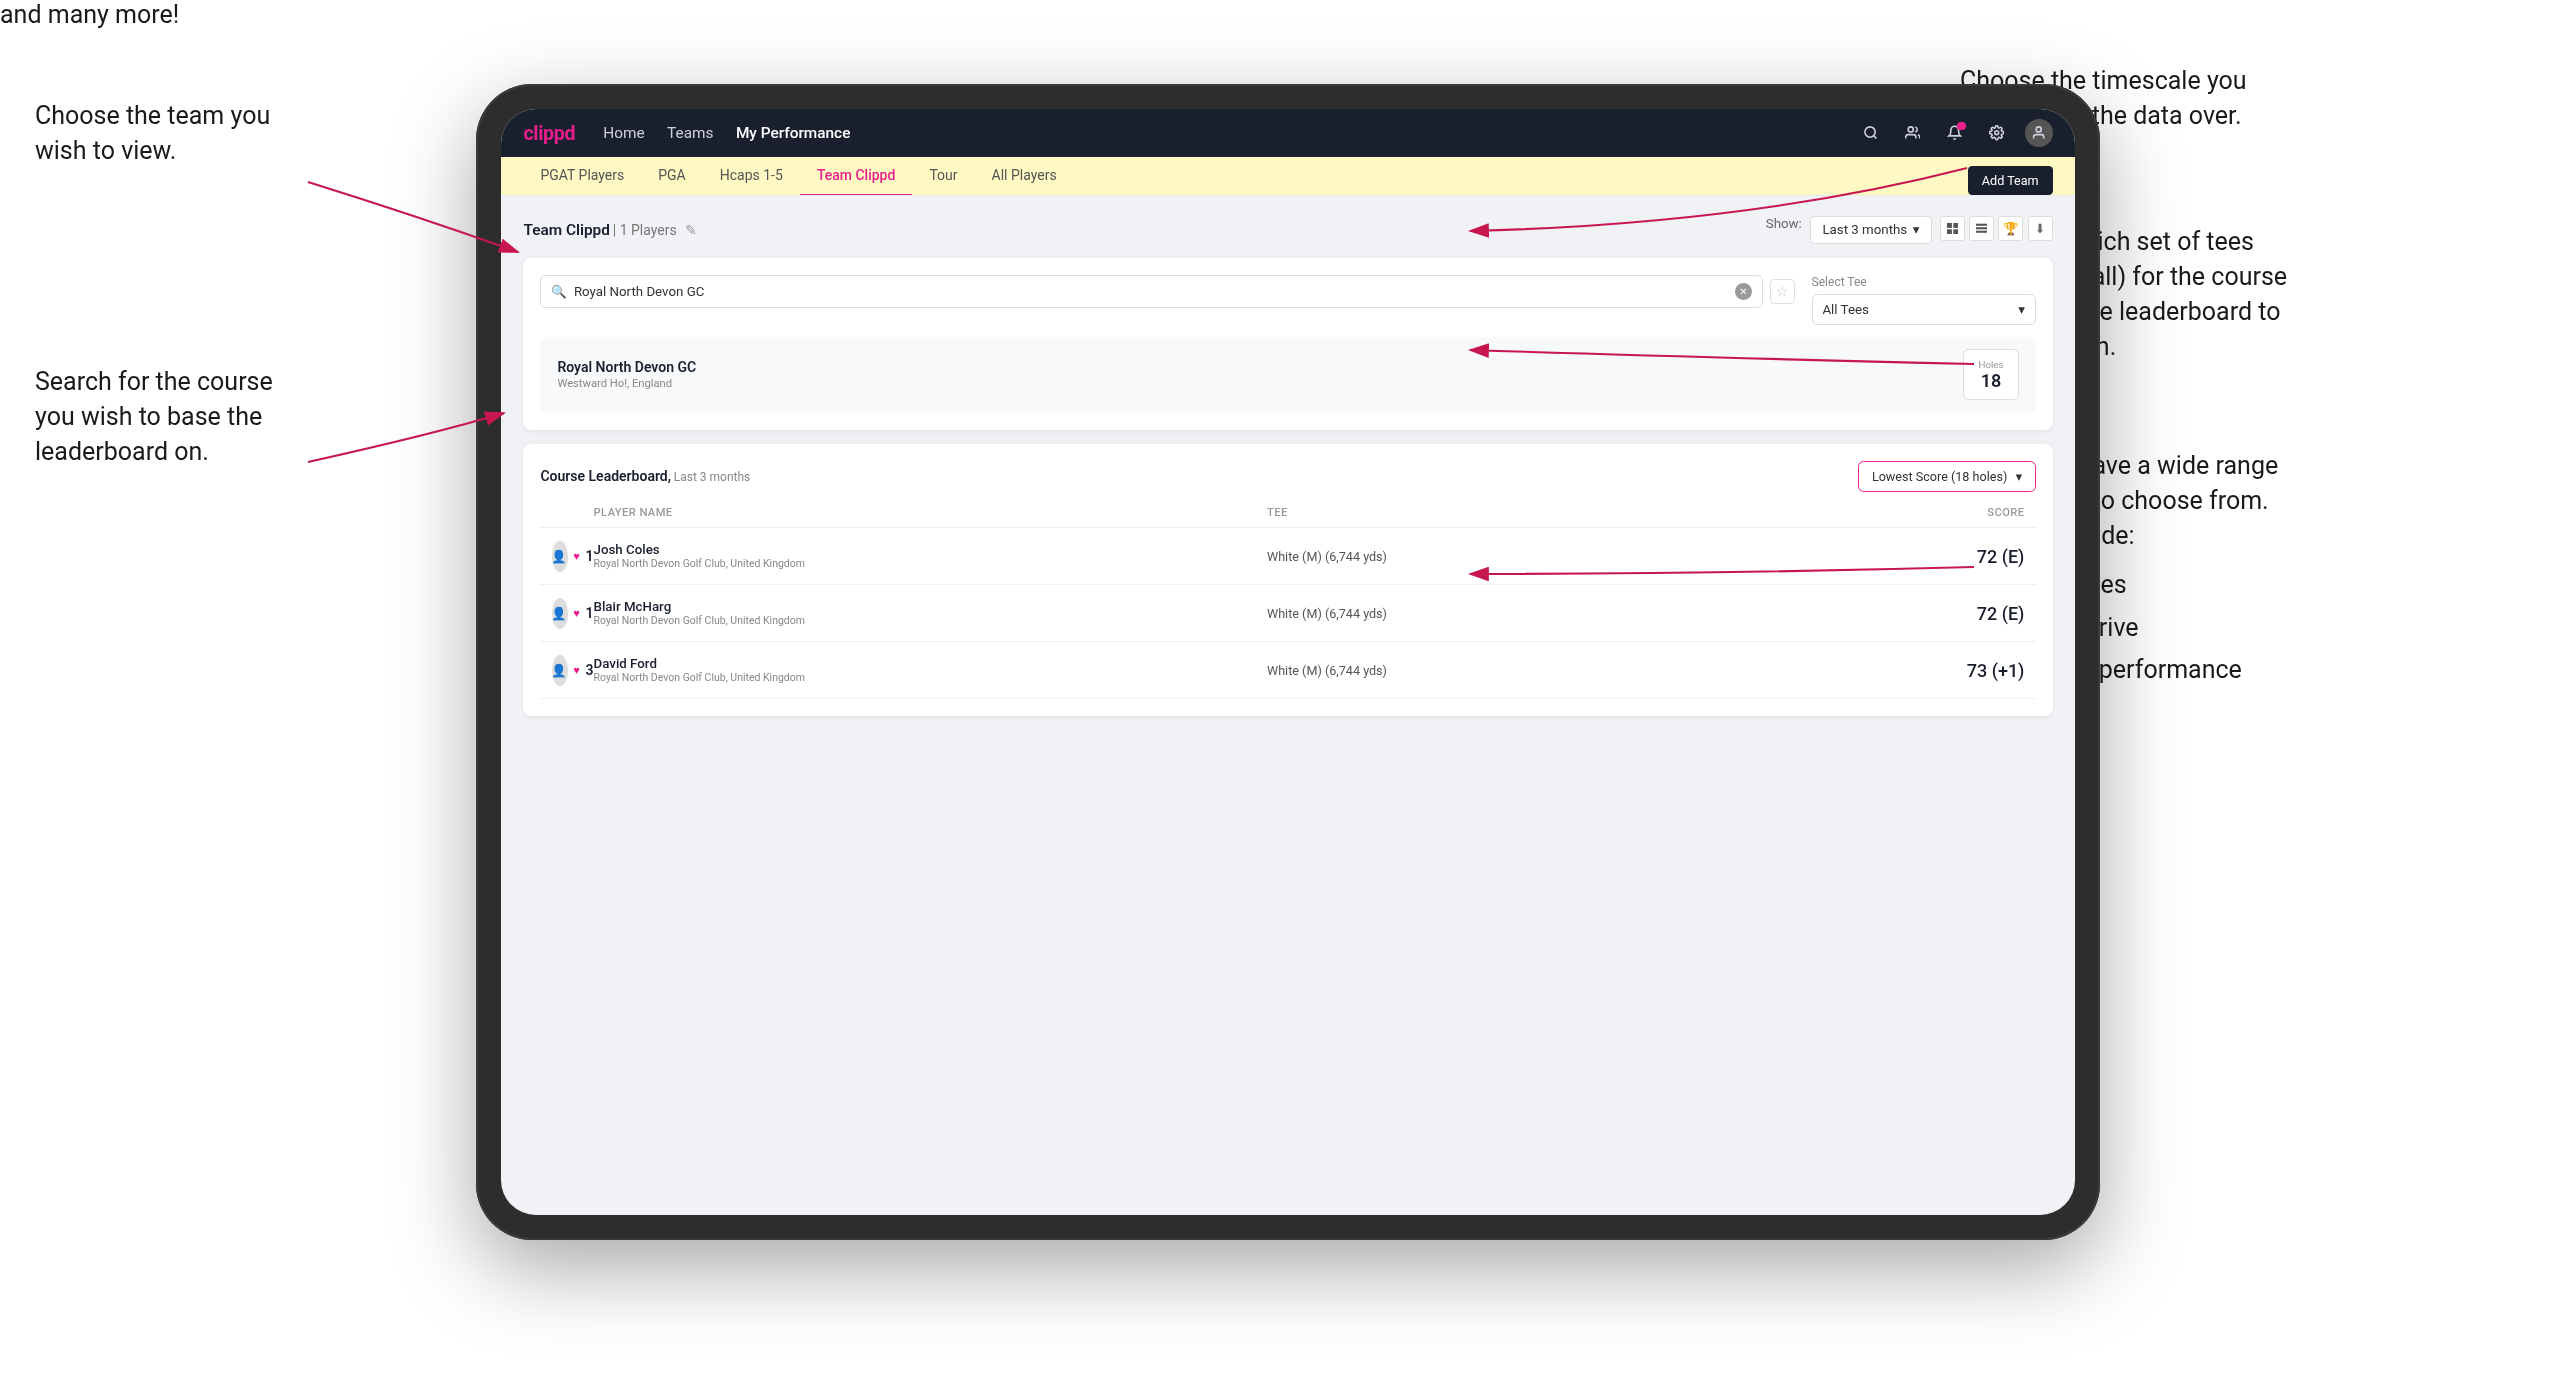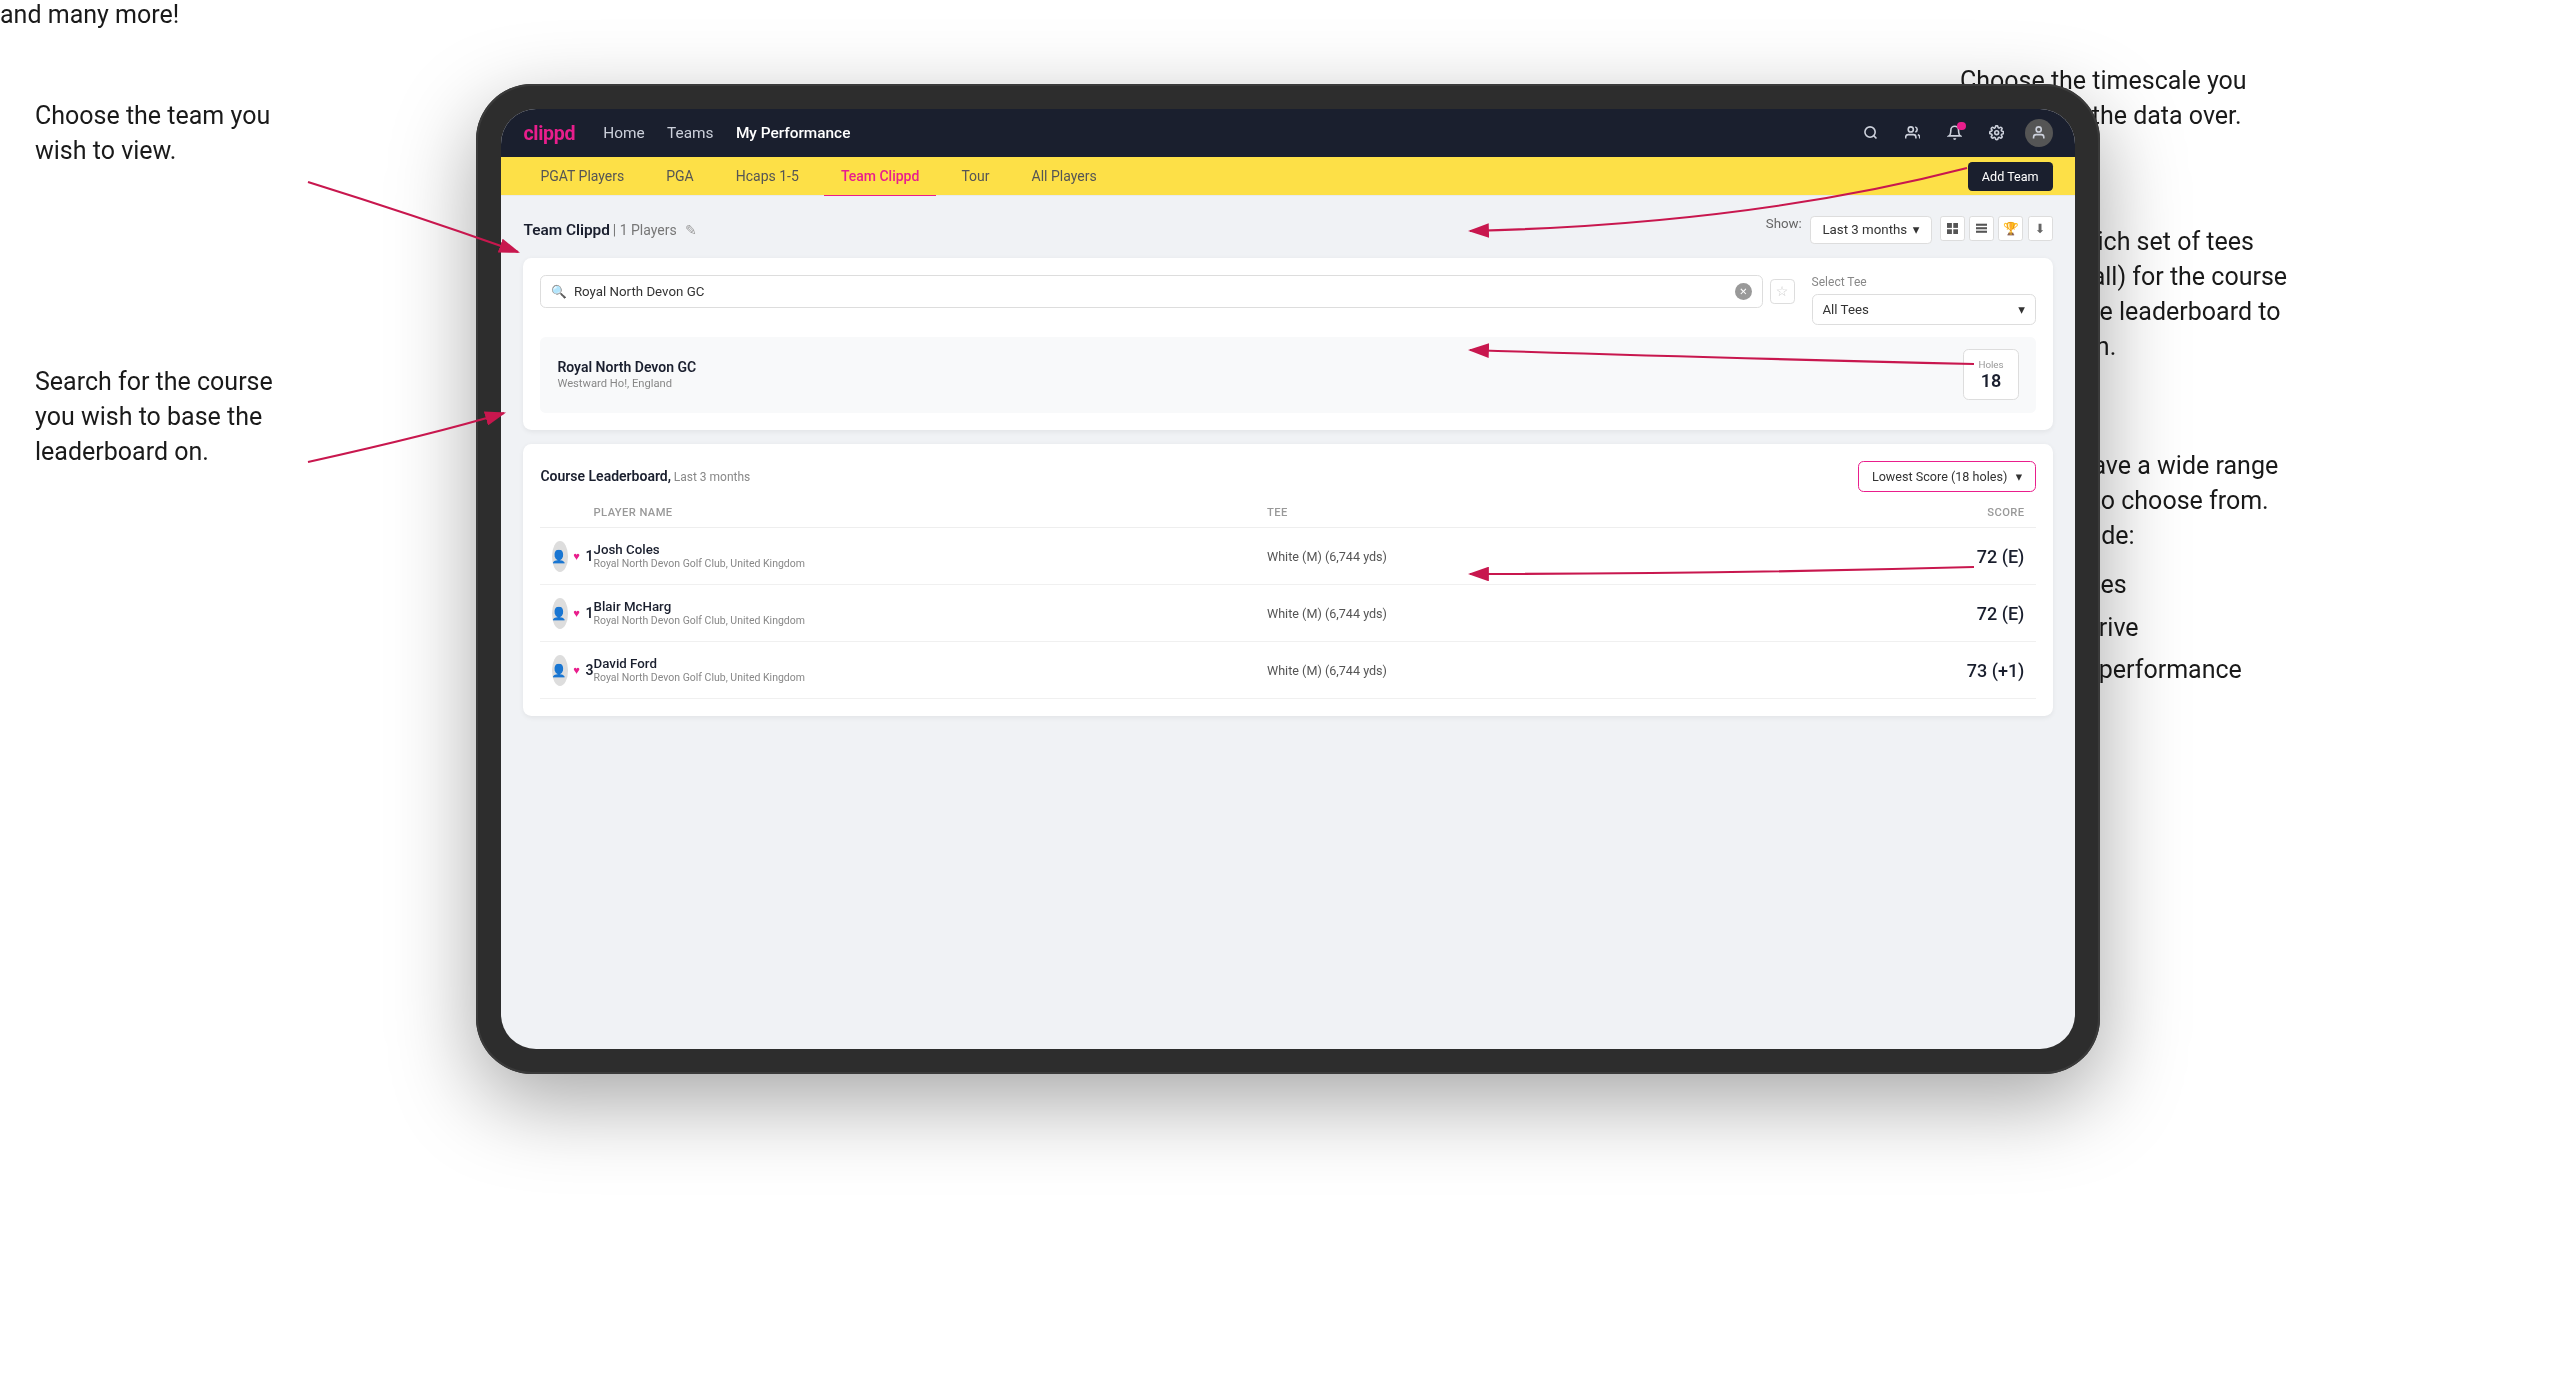--- a/index.html
+++ b/index.html
@@ -20,21 +20,21 @@
       color: #1a1a1a;
       font-weight: 400;
     }
 
     
     .tablet-frame {
       position: absolute;
       left: 476px;
       top: 84px;
       width: 1624px;
-      height: 990px;
+      height: 1156px;
       background: #2d2d2d;
       border-radius: 56px;
       box-shadow: 0 28px 84px rgba(0,0,0,0.35), inset 0 0 0 2.1px #3a3a3a;
     }
 
     .tablet-screen {
       position: absolute;
       left: 25px;
       top: 25px;
       right: 25px;
@@ -118,27 +118,27 @@
       display: flex;
       align-items: center;
       justify-content: center;
       color: white;
       font-size: 12.6px;
       cursor: pointer;
     }
 
     
     .sub-nav {
-      background: #fde047;
+      background: #fef9c3;
       height: 39px;
       display: flex;
-      align-items: center;
+      align-items: flex-end;
       padding: 0 22.4px;
       border-bottom: 0.7px solid #e8eaed;
-      gap: 8px;
+      gap: 0;
     }
 
     .sub-nav-tab {
       padding: 0 17px;
       height: 39px;
       display: flex;
       align-items: center;
       font-size: 14px;
       color: #555;
       cursor: pointer;

